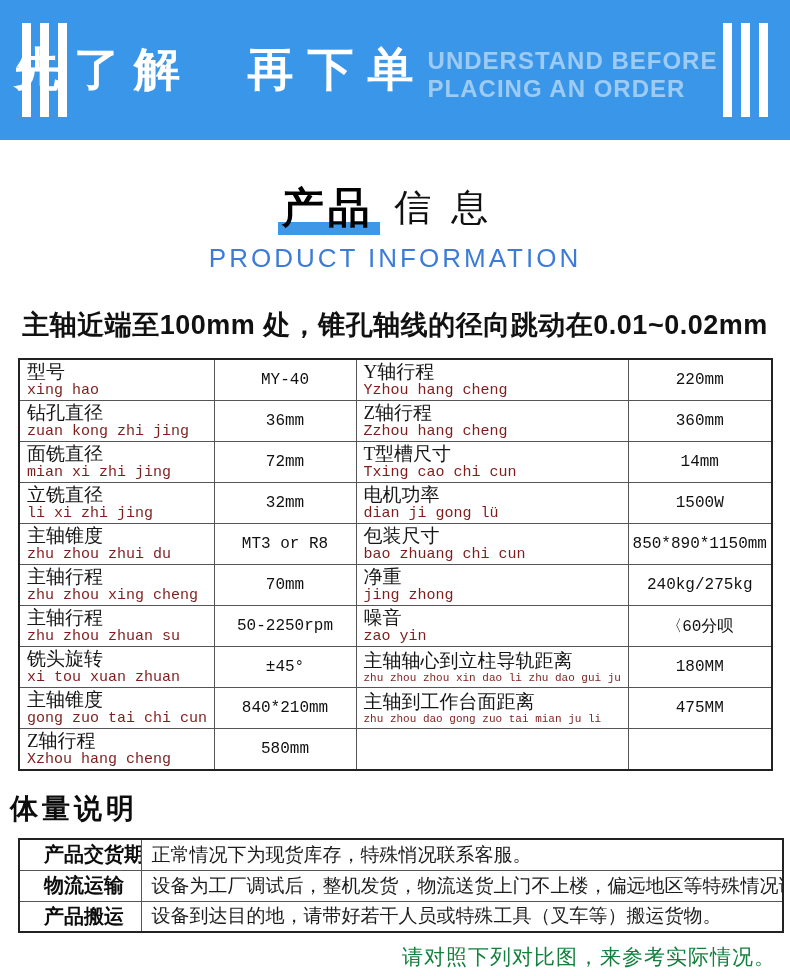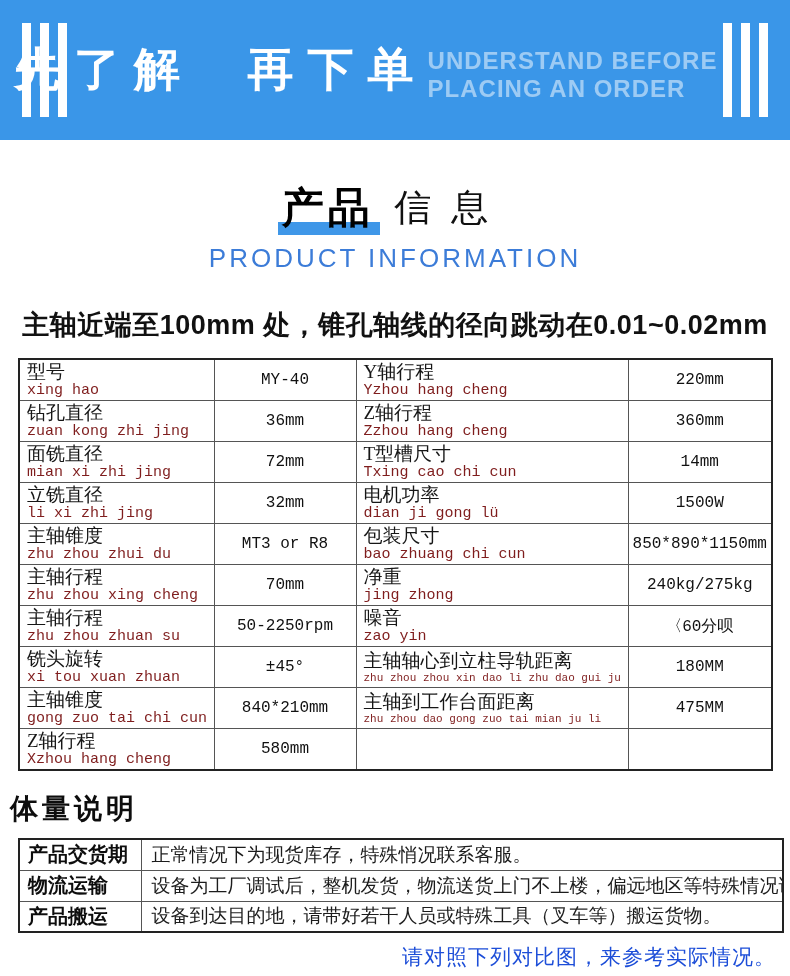--- a/index.html
+++ b/index.html
@@ -43,26 +43,26 @@
         white-space:nowrap; }
   .py.small { font-size:11px; line-height:14px; }
   .spec td.val { text-align:center; font-size:16px; color:#111;
                  font-family:"Liberation Mono", monospace; white-space:nowrap; }
 
   
   .notes-heading { margin:19px 0 0 10px; font-size:28px; font-weight:700; color:#0d0d0d;
                    letter-spacing:4px; }
   .notes { width:764px; margin:10px 0 0 18px; border:2px solid #222; }
   .notes td { border:1px solid #555; height:31px; overflow:hidden; vertical-align:middle; }
-  .note-lbl { font-size:20px; font-weight:700; color:#0d0d0d; padding-left:8px; white-space:nowrap; }
+  .note-lbl { font-size:20px; font-weight:700; color:#0d0d0d; padding-left:24px; white-space:nowrap; }
   .note-txt { font-size:19px; color:#1c1c1c; padding-left:10px; white-space:nowrap;
               font-family:"Liberation Serif", serif; }
 
   
-  .bottom-note { text-align:right; margin:10px 14px 0 0; color:#1d4ed8; font-size:21px;
+  .bottom-note { text-align:right; margin:10px 14px 0 0; color:#15803d; font-size:21px;
                  font-weight:500; letter-spacing:1px; }
 </style>
 </head>
 <body>
 
 <div class="banner">
   <div class="stripes left">
     <div class="stripe"></div>
     <div class="stripe"></div>
     <div class="stripe"></div>

